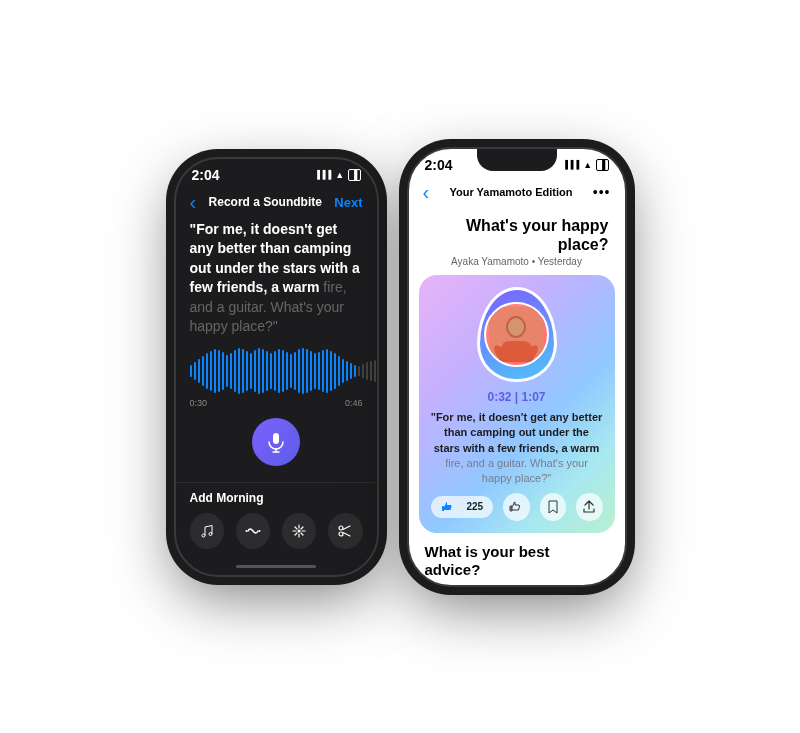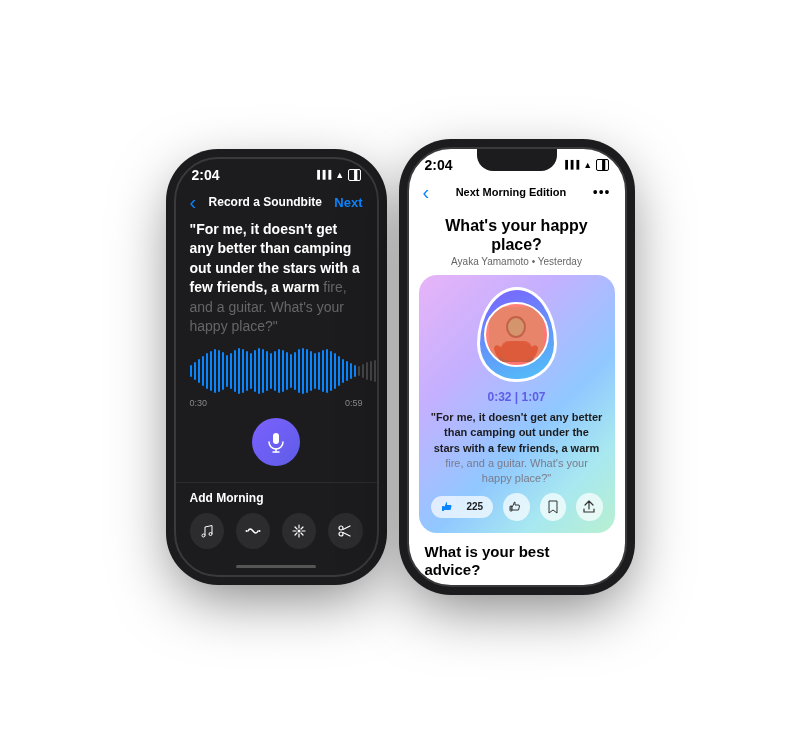--- a/index.html
+++ b/index.html
@@ -134,21 +134,21 @@
     }
 
     .home-indicator-dark {
       width: 80px; height: 3px;
       background: #555;
       border-radius: 2px;
       margin: 6px auto 4px;
     }
 
     .question-title {
-      text-align: center;
+      text-align: right;
       font-size: 16px;
       font-weight: 800;
       color: #000;
       padding: 6px 16px 2px;
       line-height: 1.2;
     }
     .question-author {
       text-align: center;
       font-size: 10px;
       color: #666;
@@ -354,21 +354,21 @@
             <div style="width: 2.5px; height: 12px; border-radius: 1px; flex-shrink: 0; background: rgb(10, 132, 255);"></div>
             <div style="width: 2.5px; height: 10px; border-radius: 1px; flex-shrink: 0; background: rgb(68, 68, 68);"></div>
             <div style="width: 2.5px; height: 14px; border-radius: 1px; flex-shrink: 0; background: rgb(68, 68, 68);"></div>
             <div style="width: 2.5px; height: 18px; border-radius: 1px; flex-shrink: 0; background: rgb(68, 68, 68);"></div>
             <div style="width: 2.5px; height: 20px; border-radius: 1px; flex-shrink: 0; background: rgb(68, 68, 68);"></div>
             <div style="width: 2.5px; height: 22px; border-radius: 1px; flex-shrink: 0; background: rgb(68, 68, 68);"></div>
             <div style="width: 2.5px; height: 20px; border-radius: 1px; flex-shrink: 0; background: rgb(68, 68, 68);"></div>
           </div>
         <div class="time-labels">
           <span>0:30</span>
-          <span>0:59</span>
+          <span>0:46</span>
         </div>
       </div>
 
       <div class="record-btn-area">
         <div class="record-btn">
           <svg width="22" height="22" viewBox="0 0 22 22" fill="none">
             <rect x="8" y="2" width="6" height="11" rx="3" fill="white"></rect>
             <path d="M4 11a7 7 0 0014 0" stroke="white" stroke-width="1.5" fill="none" stroke-linecap="round"></path>
             <line x1="11" y1="18" x2="11" y2="21" stroke="white" stroke-width="1.5" stroke-linecap="round"></line>
             <line x1="8" y1="21" x2="14" y2="21" stroke="white" stroke-width="1.5" stroke-linecap="round"></line>
@@ -422,21 +422,21 @@
       <span class="time">2:04</span>
       <div class="status-icons" style="color:#000;">
         <span style="font-size:8px;">▐▐▐</span>
         <span style="font-size:9px;">▲</span>
         <span style="font-size:9px;border:1px solid #000;padding:0 2px;border-radius:2px;">▐</span>
       </div>
     </div>
 
     <div class="nav-bar">
       <span class="nav-back" style="font-size:20px;">‹</span>
-      <span class="nav-title" style="color:#000; font-size:11px; font-weight:700;">Next Morning Edition</span>
+      <span class="nav-title" style="color:#000; font-size:11px; font-weight:700;">Your Yamamoto Edition</span>
       <span class="nav-dots" style="font-size:14px; letter-spacing:1px;">•••</span>
     </div>
 
     <div class="question-title">What's your happy place?</div>
     <div class="question-author">Ayaka Yamamoto • Yesterday</div>
 
     <div class="card-area">
 
       <div class="avatar-container">
         <div class="avatar-egg">

